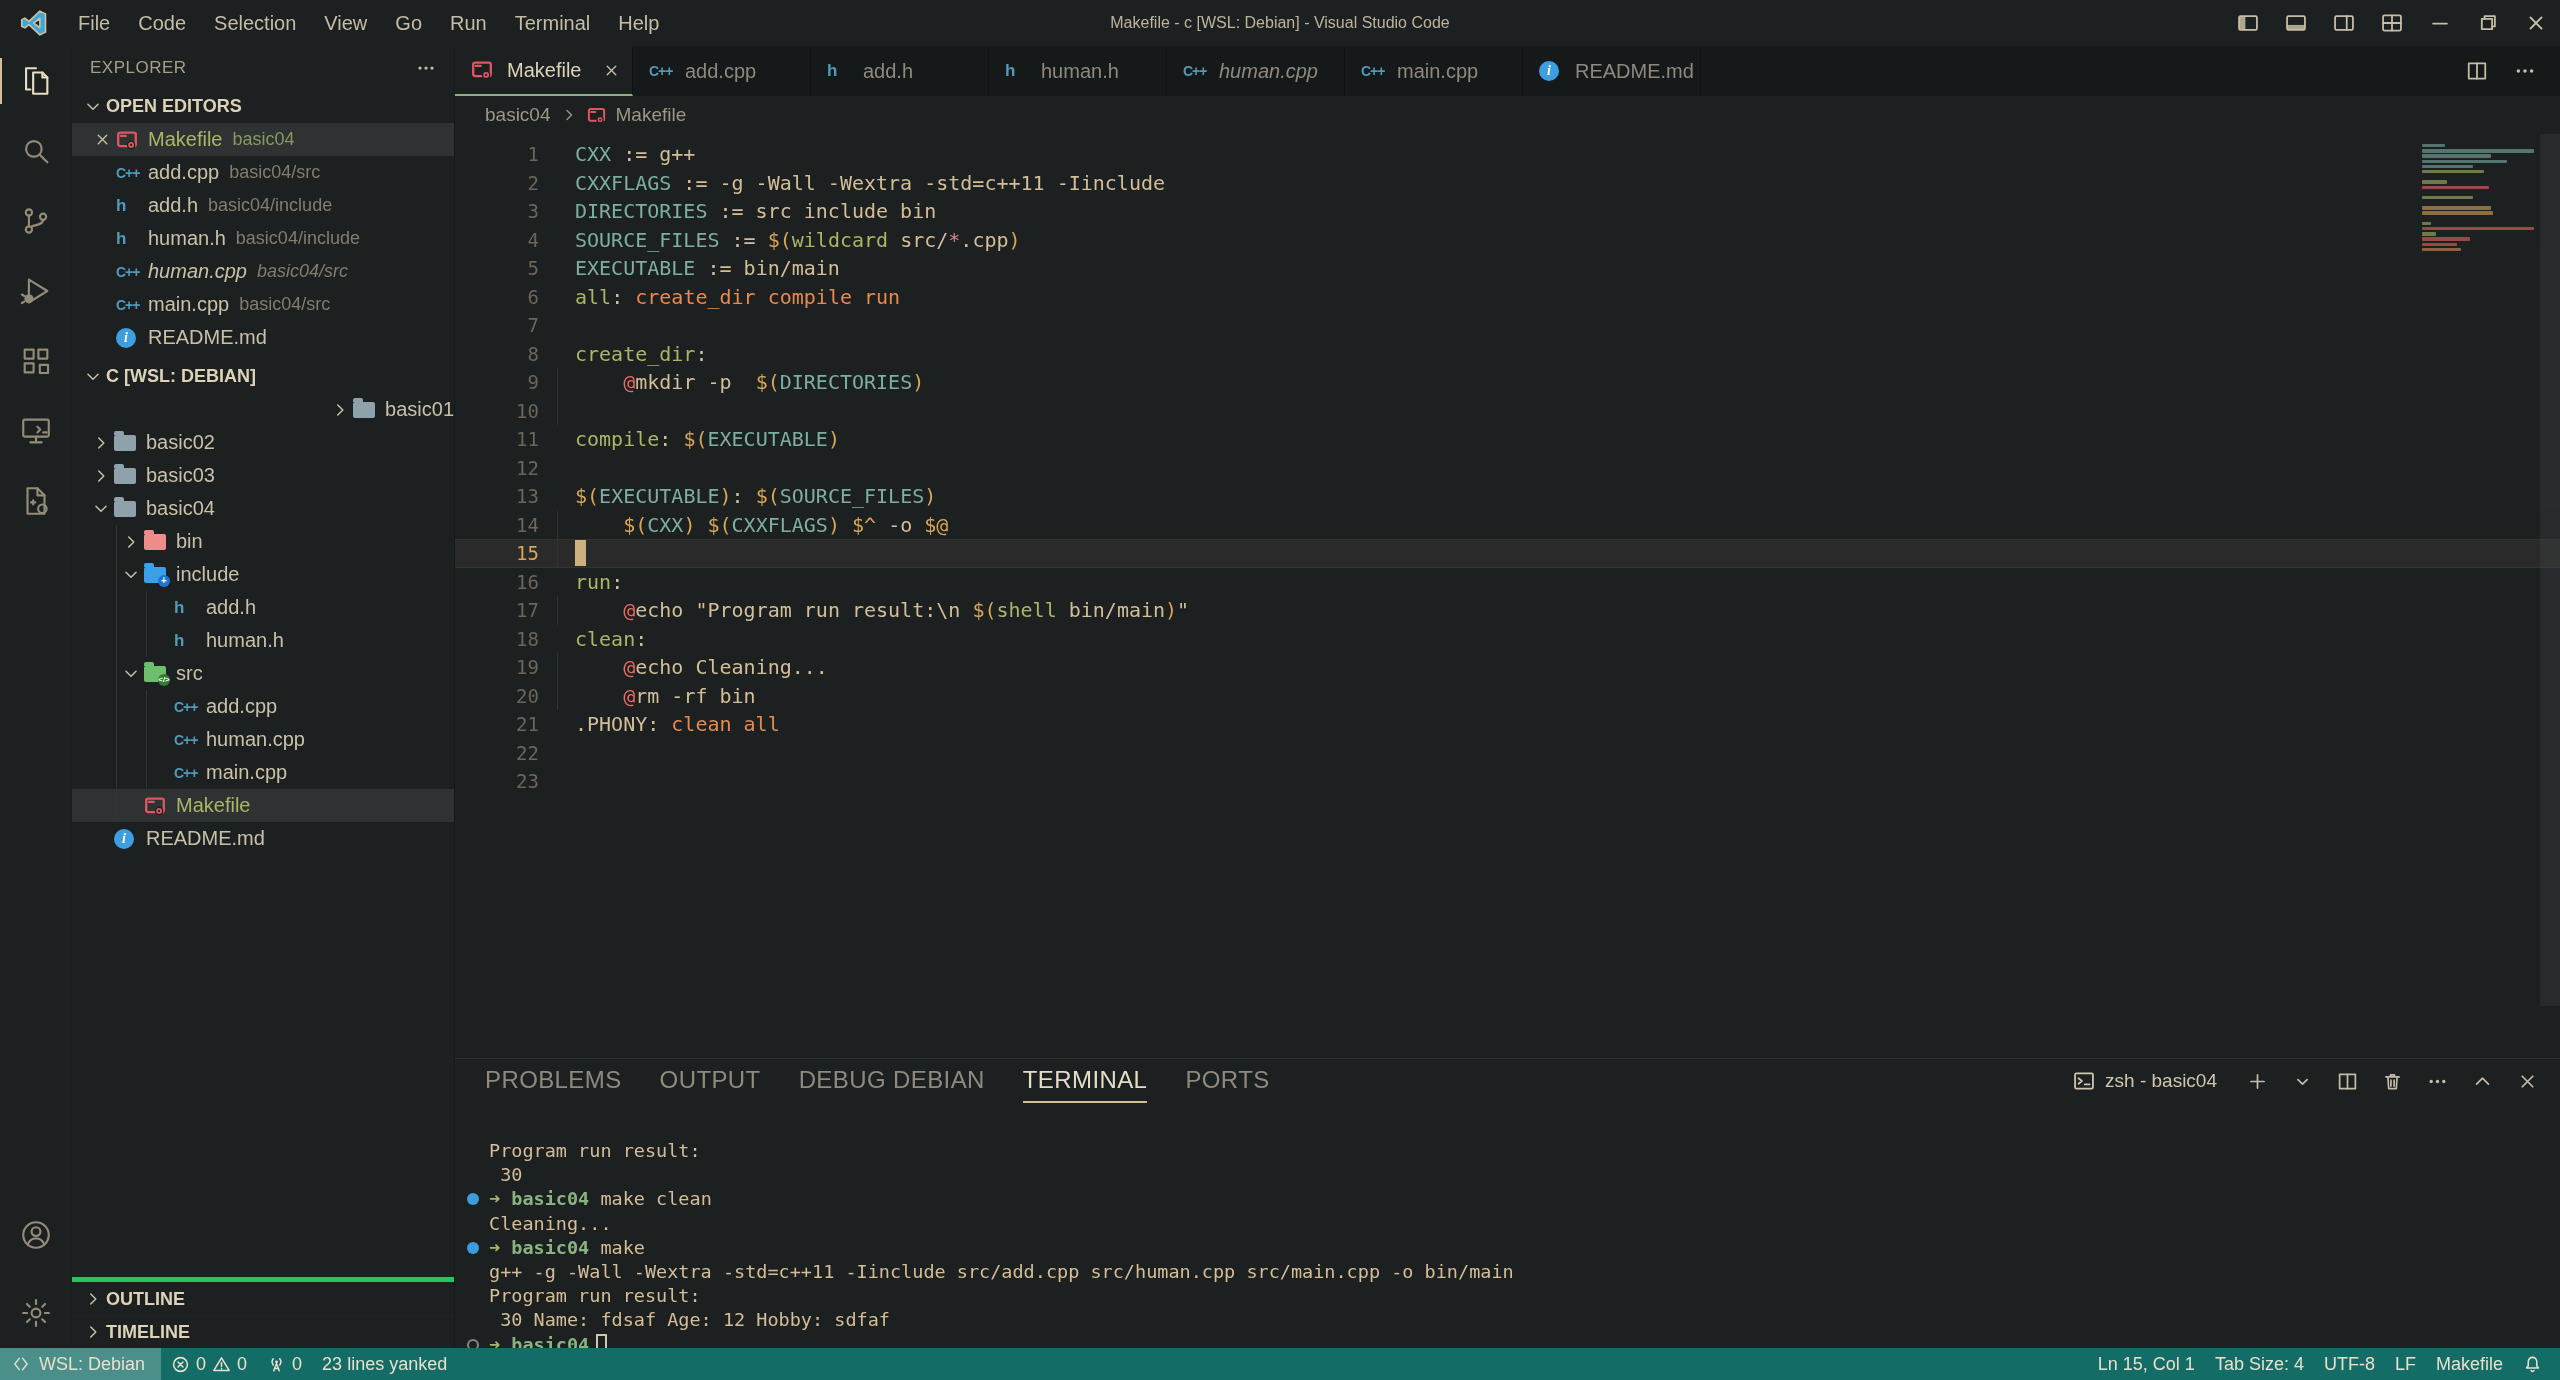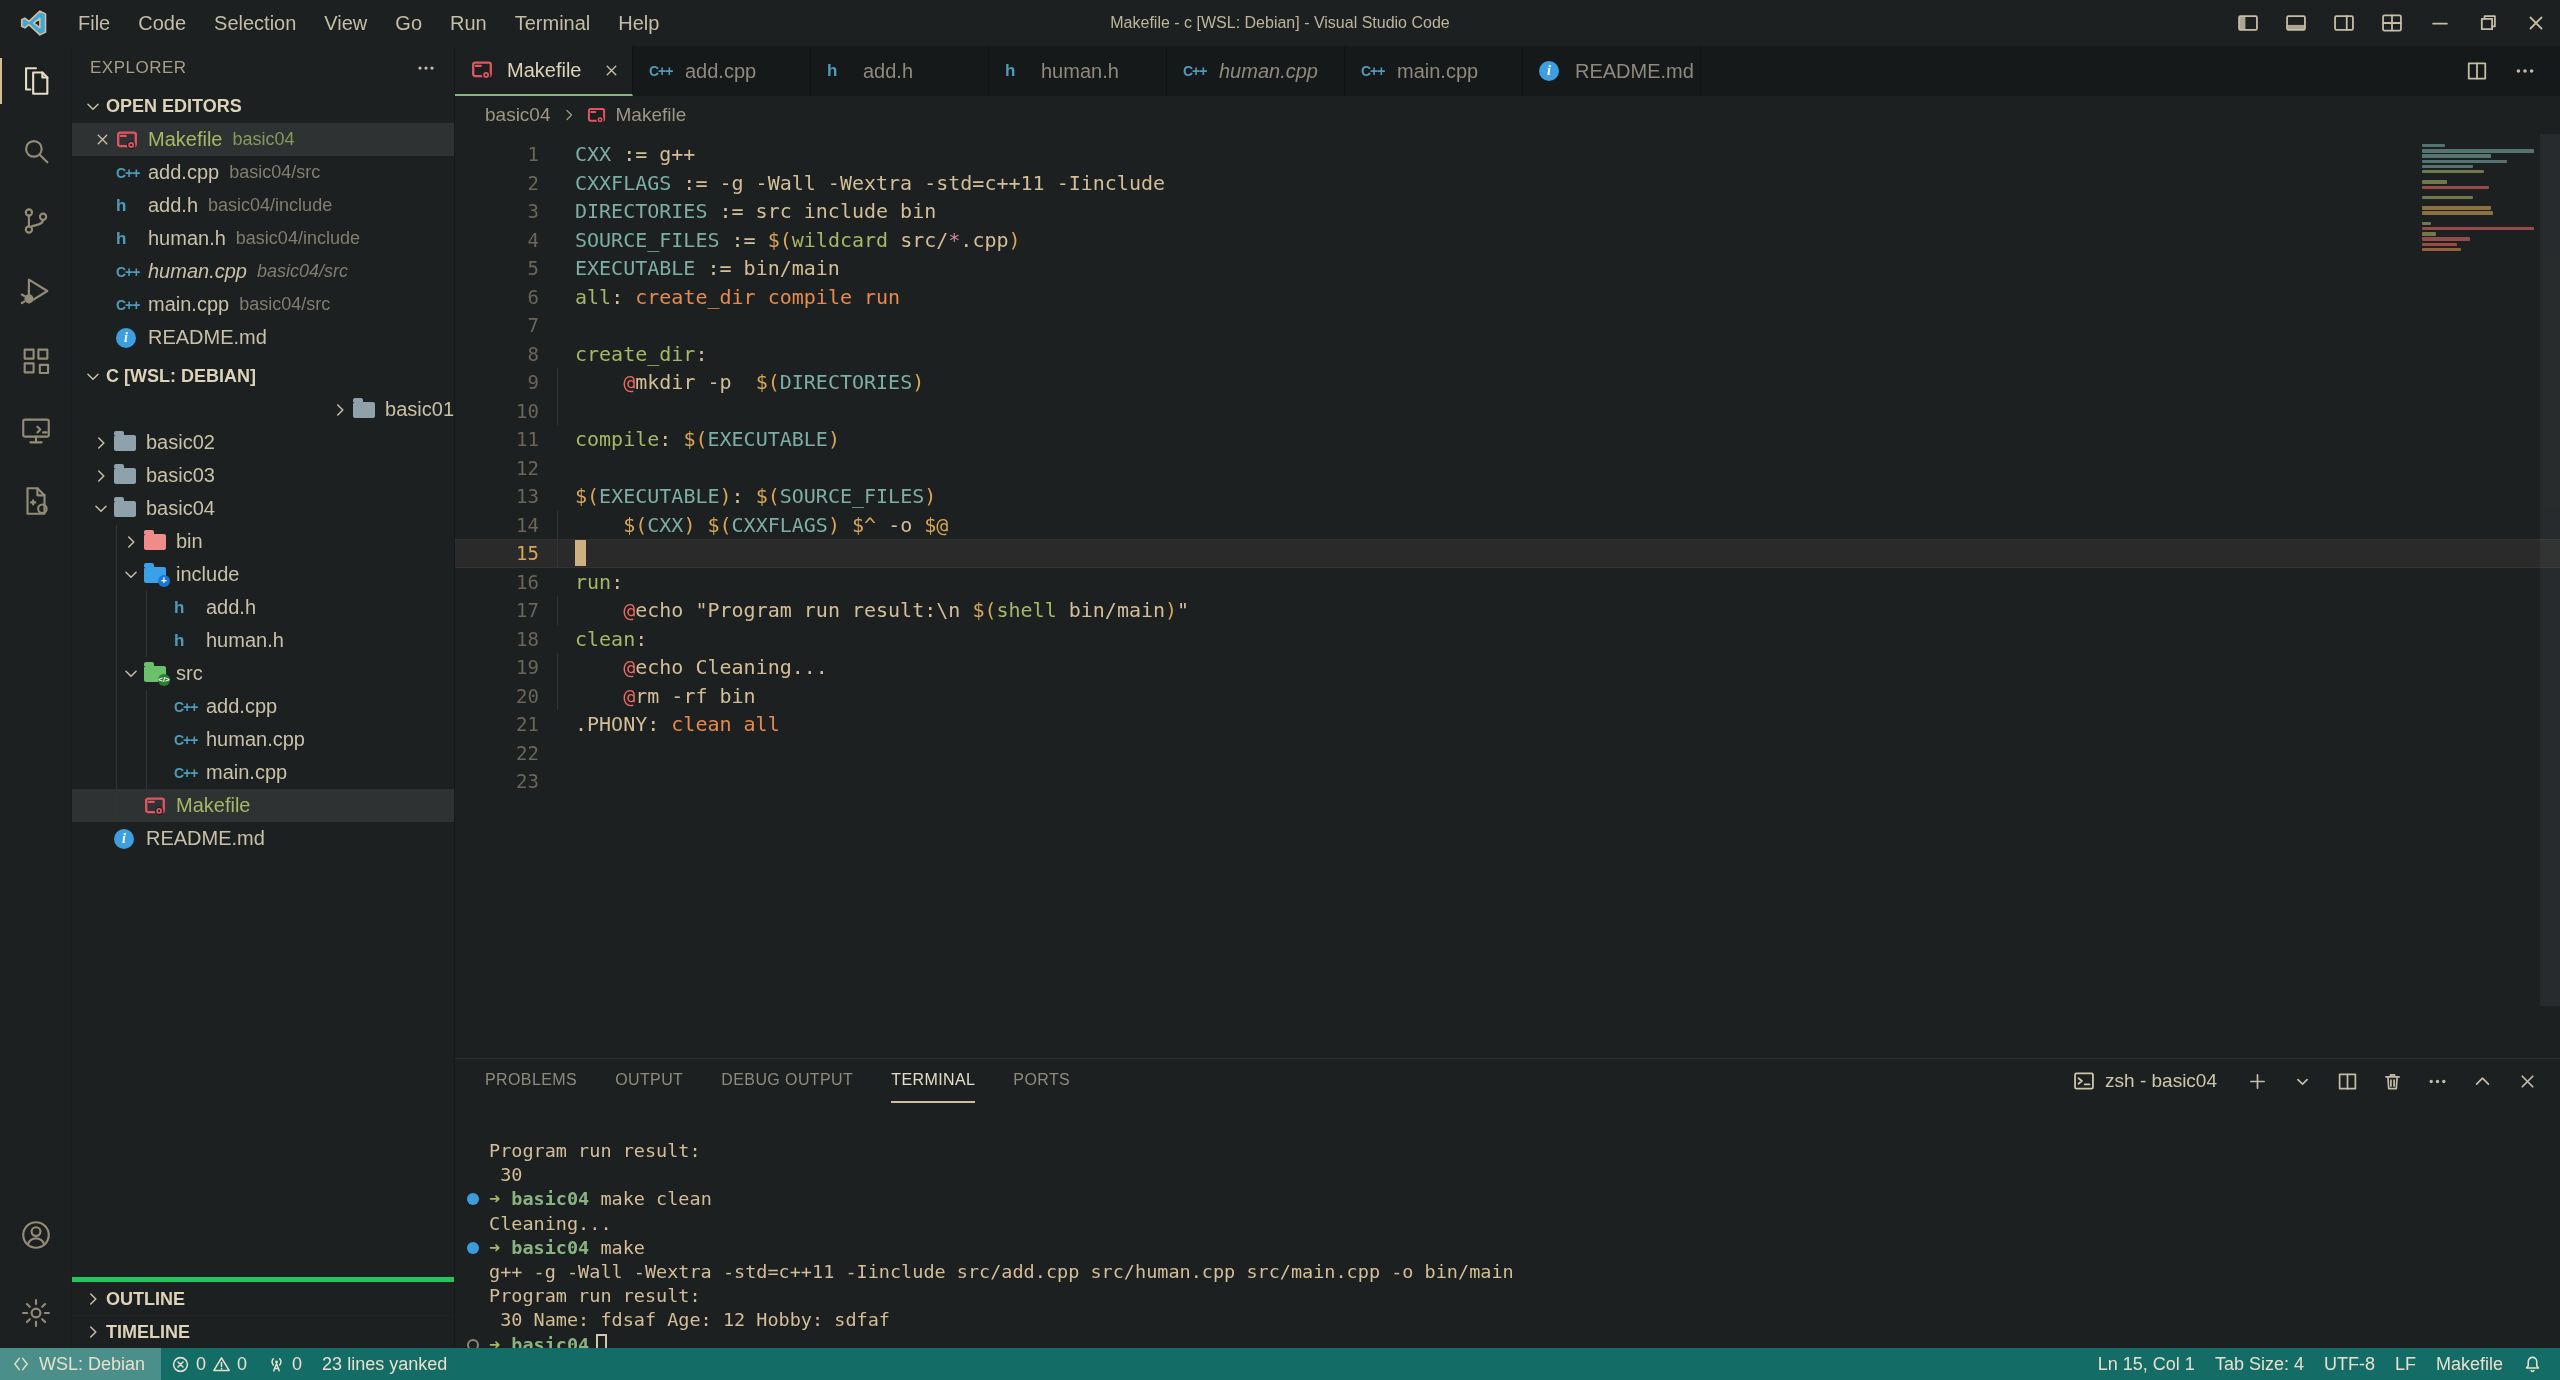--- a/index.html
+++ b/index.html
@@ -99,21 +99,21 @@
   .tok.fg{color:#d4be98} .tok.var{color:#7daea3} .tok.grn{color:#a9b665}
   .tok.org{color:#e78a4e} .tok.red{color:#ea6962} .tok.yel{color:#d8a657} .tok.pur{color:#d3869b}
 
   .minimap { position:absolute; top:10px; right:22px; width:116px; }
   .mm-line { height:3.4px; margin-bottom:1.8px; border-radius:1px; opacity:.6; }
   .scrollstrip { position:absolute; top:0; right:0; width:20px; height:872px; background:rgba(99,107,109,.16); }
 
   
   .panel { height:290px; flex:none; border-top:1px solid #2c3233; display:flex; flex-direction:column; }
   .panel-top { height:44px; flex:none; display:flex; align-items:center; padding:0 22px 0 30px; }
-  .ptab { margin-right:38px; font-size:16px; letter-spacing:.4px; color:#8f8a7e; height:44px; display:flex; align-items:center; border-bottom:2px solid transparent; cursor:default; }
+  .ptab { margin-right:38px; font-size:24px; letter-spacing:.4px; color:#8f8a7e; height:44px; display:flex; align-items:center; border-bottom:2px solid transparent; cursor:default; }
   .ptab.active { color:#e3dcc7; border-bottom-color:#d4be98; }
   .panel-actions { margin-left:auto; display:flex; align-items:center; gap:24px; color:#c3bca8; }
   .panel-actions svg { width:21px; height:21px; }
   .term-title { display:flex; gap:10px; font-size:19px; color:#cfc6ad; margin-right:6px; }
   .term-title svg { width:22px; height:22px; }
 
   .terminal { flex:1; padding-top:36px; font:18.5px/24.2px "DejaVu Sans Mono","DejaVu Sans", monospace; overflow:hidden; }
   .tline { position:relative; padding-left:34px; white-space:pre; height:24.2px; }
   .tdeco { position:absolute; left:12px; top:6px; width:12px; height:12px; border-radius:50%; }
   .tdeco.blue { background:#3b9ddd; }
@@ -756,21 +756,21 @@
             <div class="mm-line" style="width: 0px; background: transparent;"></div>
             <div class="mm-line" style="width: 0px; background: transparent;"></div>
           </div>
       </div>
 
       <div class="panel">
         <div class="panel-top">
           <div id="panel-tabs" style="display:flex">
               <div class="ptab">PROBLEMS</div>
               <div class="ptab">OUTPUT</div>
-              <div class="ptab">DEBUG OUTPUT</div>
+              <div class="ptab">DEBUG DEBIAN</div>
               <div class="ptab active">TERMINAL</div>
               <div class="ptab">PORTS</div>
             </div>
           <div class="panel-actions">
             <span class="term-title">
               <span class="icon" id="term-icon">
                   <svg viewBox="0 0 16 16">
                     <rect x="1.5" y="2.5" width="13" height="11" rx="1"></rect>
                     <path d="M4 6l2.5 2L4 10M8.5 10.5H12"></path>
                   </svg>

